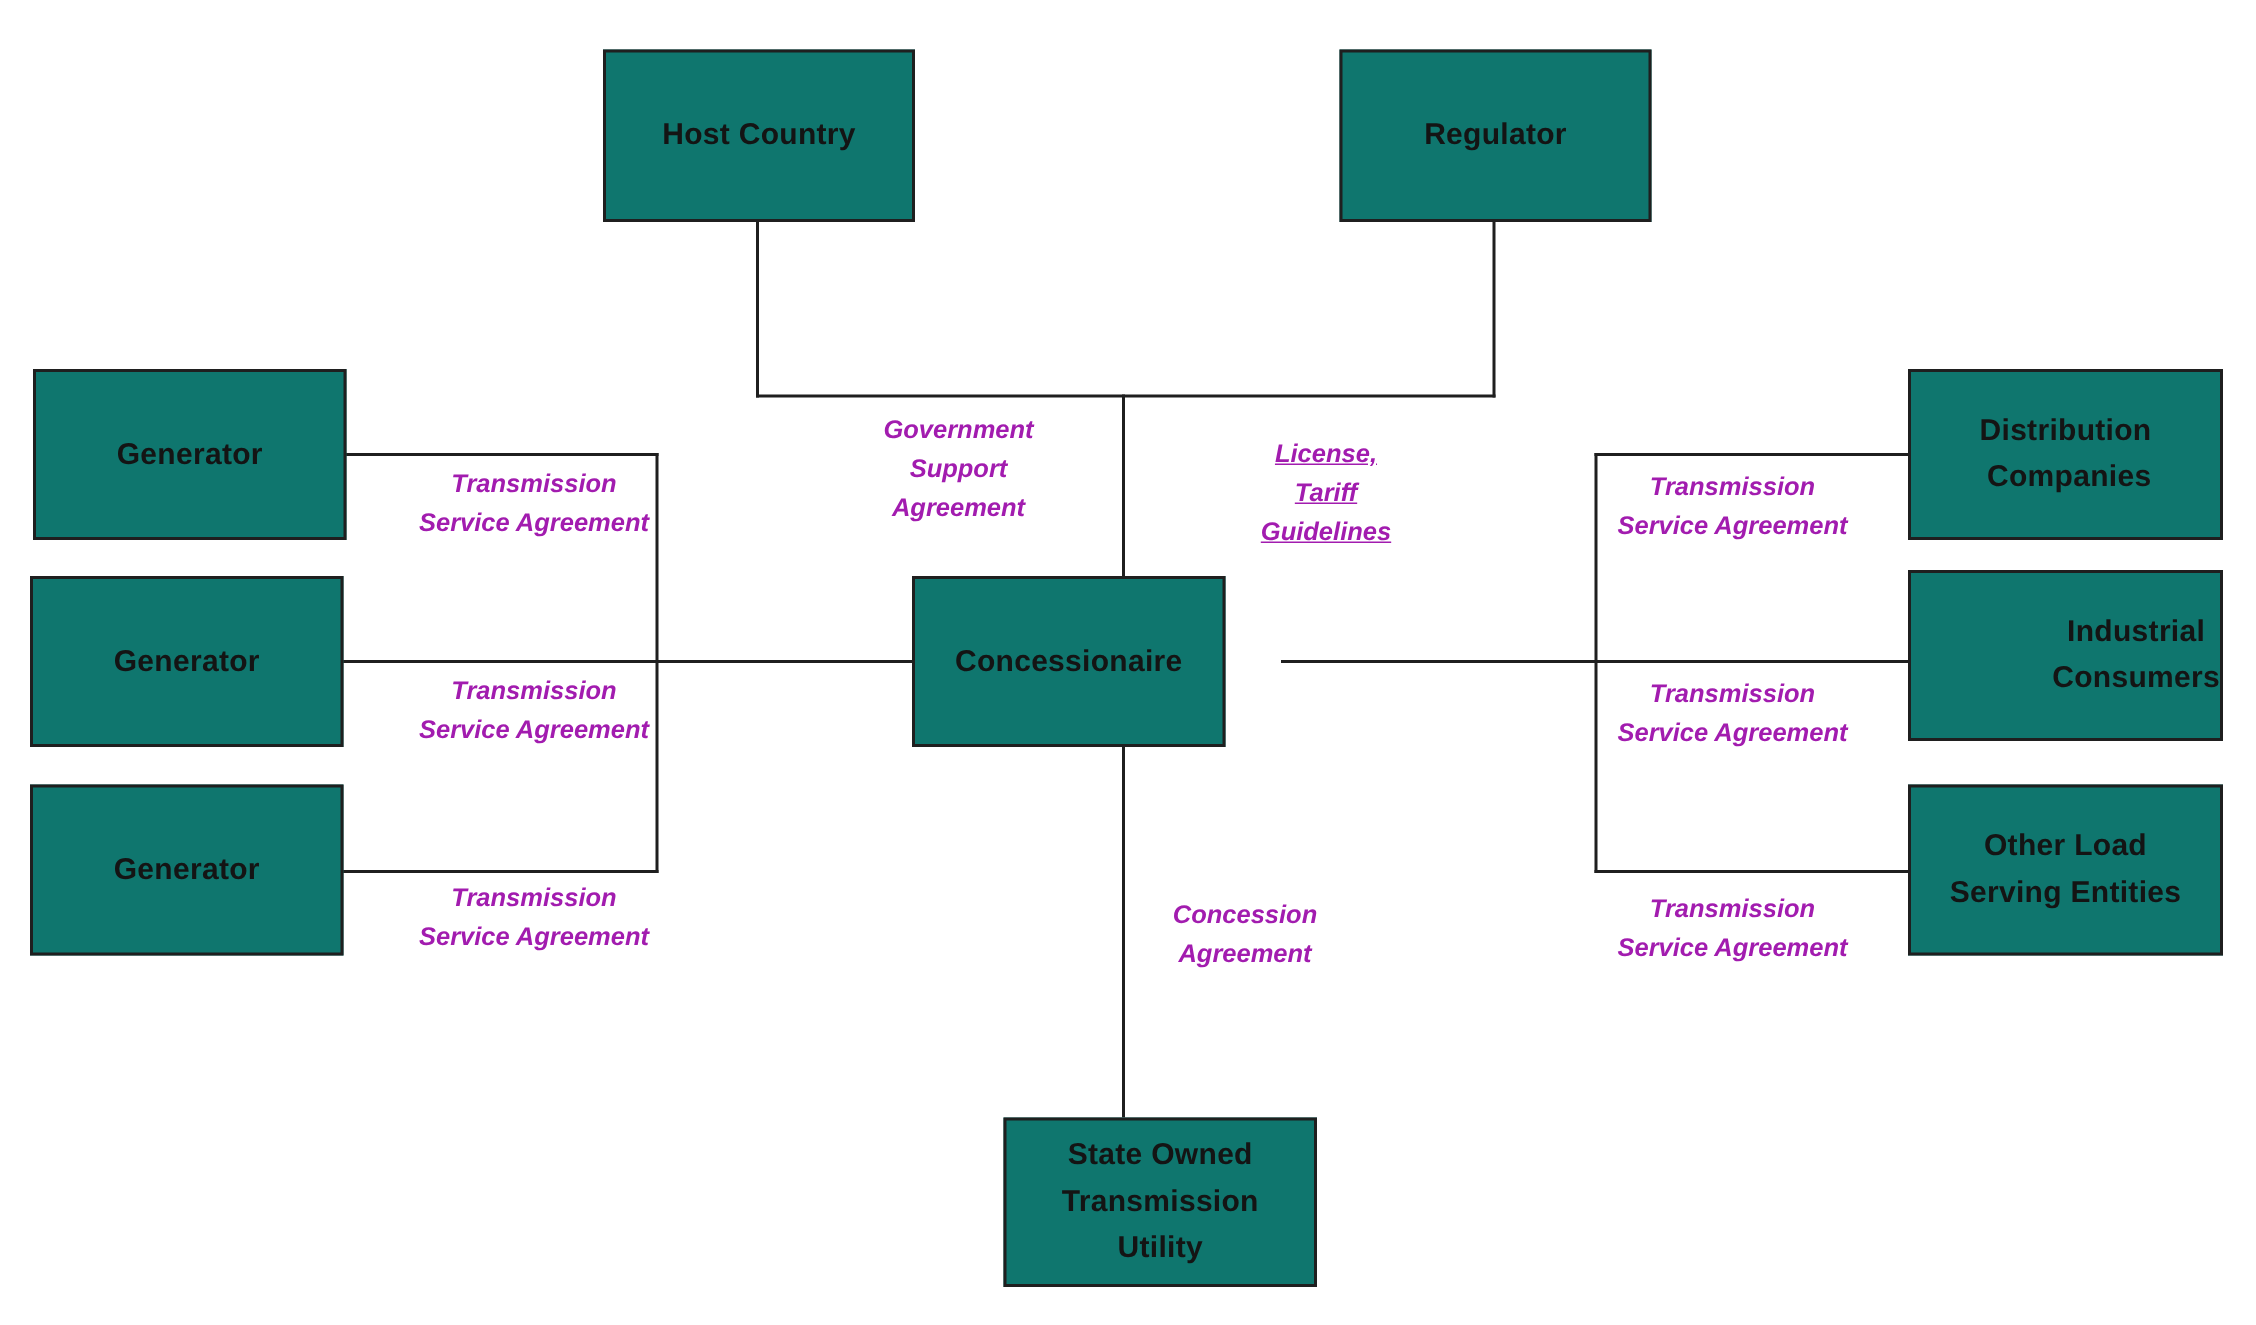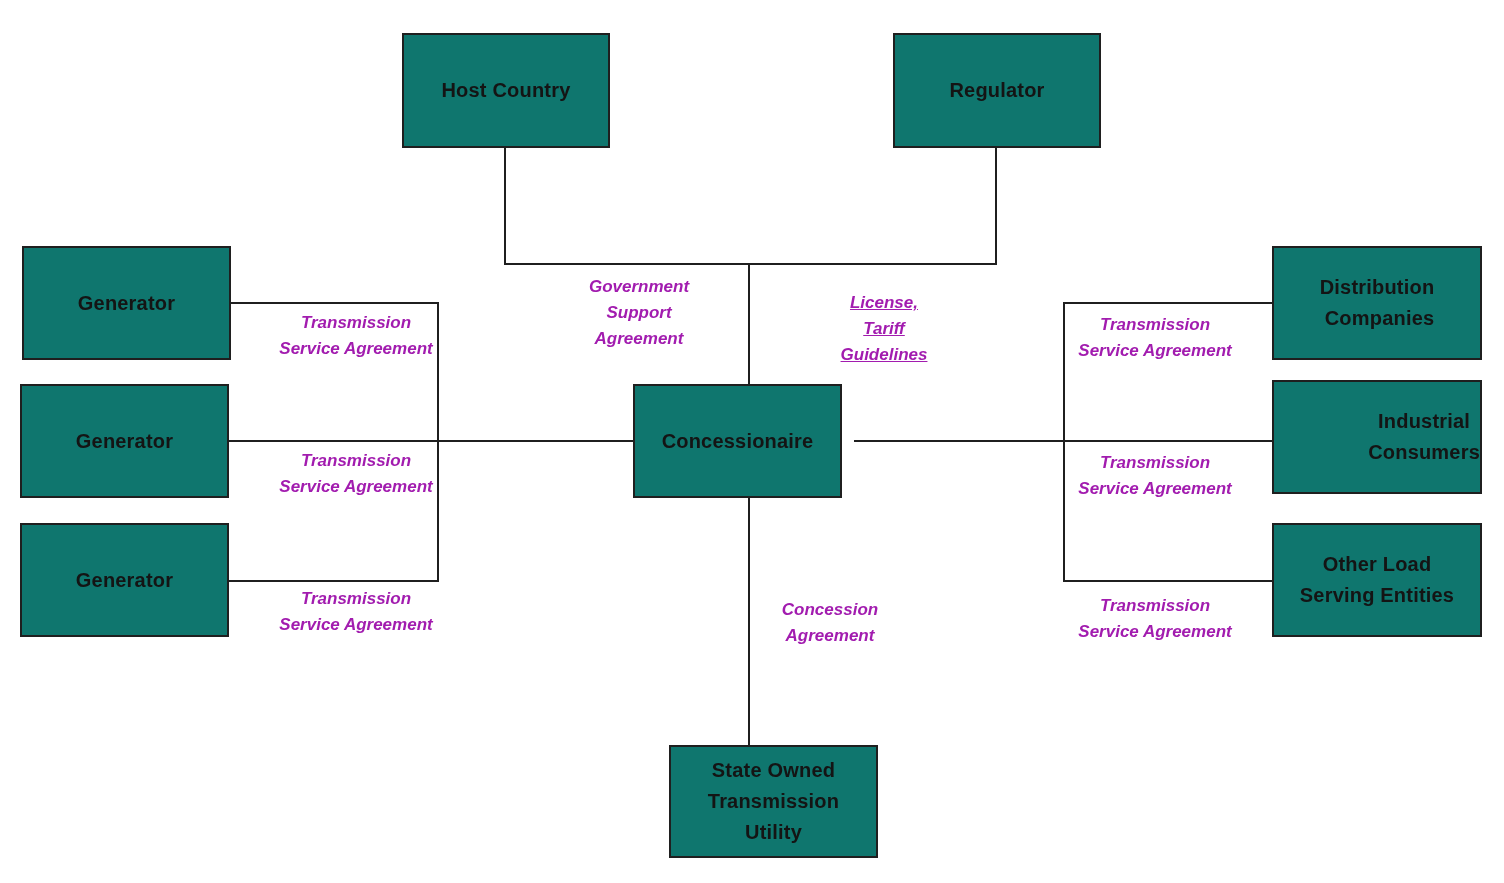--- a/index.html
+++ b/index.html
@@ -80,21 +80,21 @@
   </div>
   <div class="node" style="left:22px; top:246px; width:209px; height:114px;">
     <span class="node-label">Generator</span>
   </div>
   <div class="node" style="left:20px; top:384px; width:209px; height:114px;">
     <span class="node-label">Generator</span>
   </div>
   <div class="node" style="left:20px; top:523px; width:209px; height:114px;">
     <span class="node-label">Generator</span>
   </div>
-  <div class="node" style="left:633px; top:384px; width:209px; height:114px;">
+  <div class="node" style="left:608px; top:384px; width:209px; height:114px;">
     <span class="node-label">Concessionaire</span>
   </div>
   <div class="node" style="left:1272px; top:246px; width:210px; height:114px;text-align:right;">
     <span class="node-label">Distribution
 Companies</span>
   </div>
   <div class="node" style="left:1272px; top:380px; width:210px; height:114px;justify-content:flex-end;">
     <span class="node-label">Industrial
 Consumers</span>
   </div>

